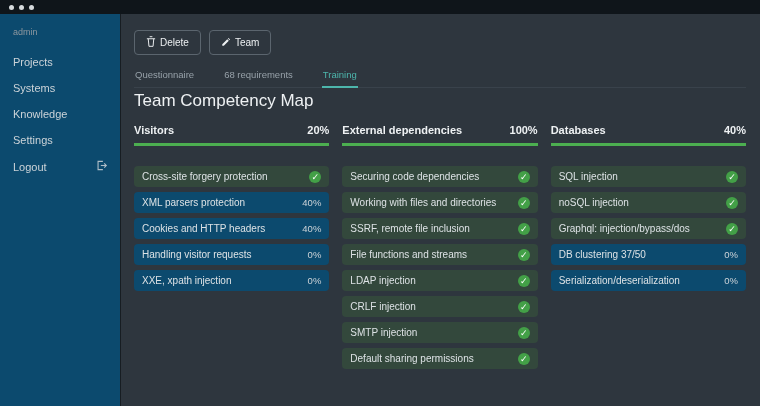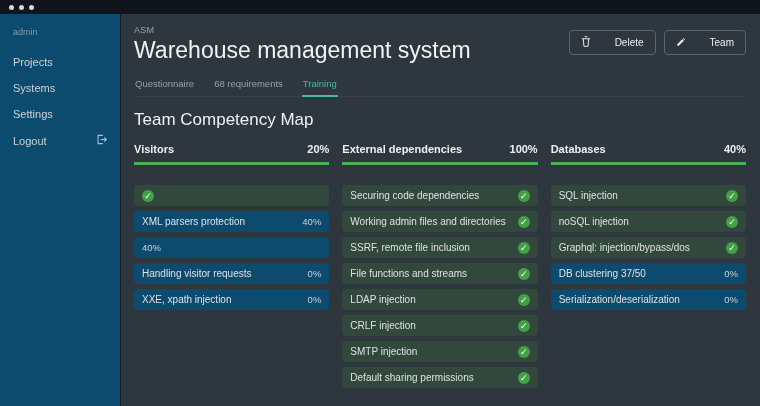--- a/index.html
+++ b/index.html
@@ -29,31 +29,31 @@
   }
   .side-item svg { opacity: .85; }
 
   
   .main { flex: 1; padding: 11px 14px 0 13px; overflow: hidden; }
   .crumb { font-size: 9px; color: #99a3ab; letter-spacing: .3px; }
   .header-row { display: flex; justify-content: space-between; align-items: flex-start; }
   .page-title { font-size: 23px; font-weight: 500; color: #f0f2f4; margin-top: 2px; }
   .btns { display: flex; gap: 8px; margin-top: 5px; }
   .btn {
-    display: inline-flex; align-items: center; gap: 24px;
+    display: inline-flex; align-items: center; gap: 4px;
     font-size: 10px; color: #eceff1; background: transparent;
     border: 1px solid #5b656e; border-radius: 4px; padding: 5px 11px;
     font-family: "Liberation Sans", sans-serif; cursor: pointer; white-space: nowrap;
   }
 
-  .tabs { display: flex; gap: 18px; margin-top: 9px; border-bottom: 1px solid #39424b; }
+  .tabs { display: flex; gap: 28px; margin-top: 9px; border-bottom: 1px solid #39424b; }
   .tab { font-size: 9.5px; color: #97a1a9; padding: 5px 1px 6px; cursor: pointer; }
   .tab.active { color: var(--tab-active, #4db6ac); border-bottom: 2px solid var(--tab-active, #4db6ac); margin-bottom: -1px; }
 
-  .section-title { font-size: 17px; font-weight: 500; color: #eef1f3; margin: 13px 0 13px; }
+  .section-title { font-size: 17px; font-weight: 500; color: #eef1f3; margin: 3px 0 13px; }
 
   .columns { display: grid; grid-template-columns: repeat(3, 1fr); gap: 13px; align-items: start; }
   .col-header {
     display: flex; justify-content: space-between; align-items: baseline;
     font-size: 11px; font-weight: bold; color: #eef1f3;
     padding-bottom: 7px; border-bottom: 3px solid var(--accent, #4caf50); margin-bottom: 20px;
   }
   .item {
     display: flex; justify-content: space-between; align-items: center;
     height: 21px; border-radius: 4px; padding: 0 8px; margin-bottom: 5px;
@@ -77,42 +77,41 @@
 </div>
 
 <div class="layout">
   <div class="sidebar">
     <div class="sidebar-user">admin</div>
     <div class="side-item">
       <span>Projects</span>
     </div>
     <div class="side-item">
       <span>Systems</span>
+    </div>
+    <div class="side-item">
+      <span>Knowledge</span>
     </div>
     <div class="side-item">
       <span>Settings</span>
     </div>
     <div class="side-item">
       <span>Logout</span>
       <span>
         <svg width="11" height="11" viewBox="0 0 16 16" fill="none" stroke="#ccd3d8" stroke-width="1.6">
           <path d="M10 2H3v12h7"></path>
             <path d="M7 8h8"></path>
             <path d="M12 5l3 3-3 3"></path>
         </svg>
       </span>
     </div>
   </div>
 
   <div class="main">
     <div class="header-row">
-      <div>
-        <div class="crumb">ASM</div>
-        <div class="page-title">Warehouse management system</div>
-      </div>
       <div class="btns">
         <button class="btn">
           <span>
             <svg width="10" height="11" viewBox="0 0 14 16" fill="none" stroke="#eceff1" stroke-width="1.4">
               <path d="M1 4h12"></path>
                 <path d="M5 1h4"></path>
                 <path d="M3 4l1 11h6l1-11"></path>
             </svg>
           </span>
           <span>Delete</span>
@@ -136,27 +135,29 @@
 
     <div class="section-title">Team Competency Map</div>
 
     <div class="columns" id="columns">
         <div>
           <div class="col-header">
             <span>Visitors</span>
             <span>20%</span>
           </div>
           <div class="item done">
+            <span>Cross-site forgery protection</span>
             <span class="check">✓</span>
           </div>
           <div class="item pending">
             <span>XML parsers protection</span>
             <span class="pct">40%</span>
           </div>
           <div class="item pending">
+            <span>Cookies and HTTP headers</span>
             <span class="pct">40%</span>
           </div>
           <div class="item pending">
             <span>Handling visitor requests</span>
             <span class="pct">0%</span>
           </div>
           <div class="item pending">
             <span>XXE, xpath injection</span>
             <span class="pct">0%</span>
           </div>
@@ -164,21 +165,21 @@
         <div>
           <div class="col-header">
             <span>External dependencies</span>
             <span>100%</span>
           </div>
           <div class="item done">
             <span>Securing code dependencies</span>
             <span class="check">✓</span>
           </div>
           <div class="item done">
-            <span>Working admin files and directories</span>
+            <span>Working with files and directories</span>
             <span class="check">✓</span>
           </div>
           <div class="item done">
             <span>SSRF, remote file inclusion</span>
             <span class="check">✓</span>
           </div>
           <div class="item done">
             <span>File functions and streams</span>
             <span class="check">✓</span>
           </div>

